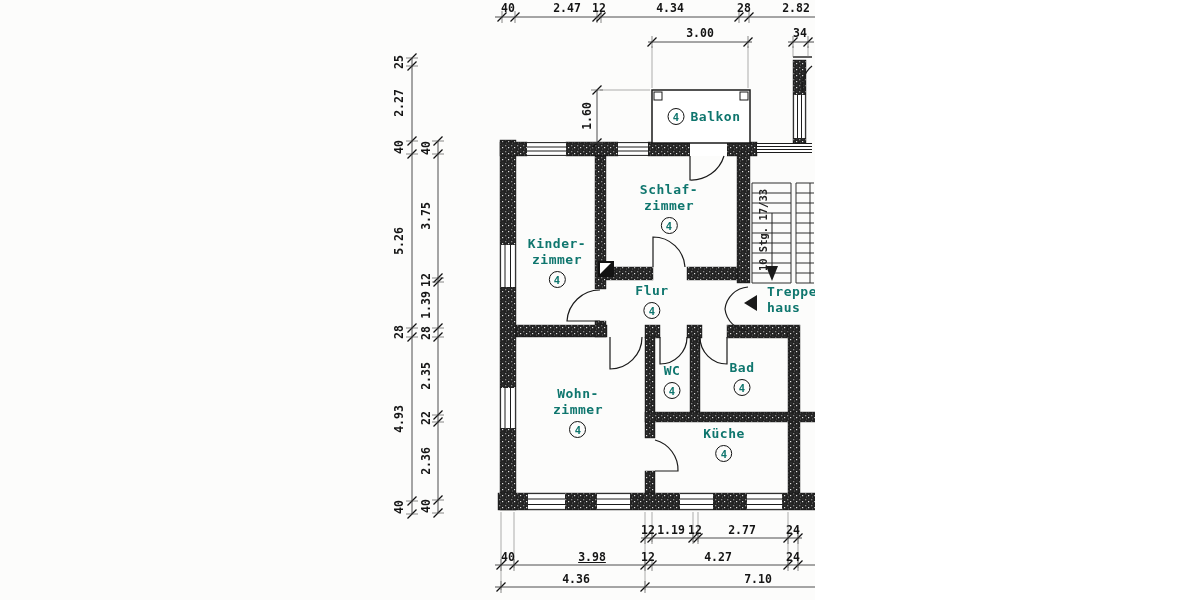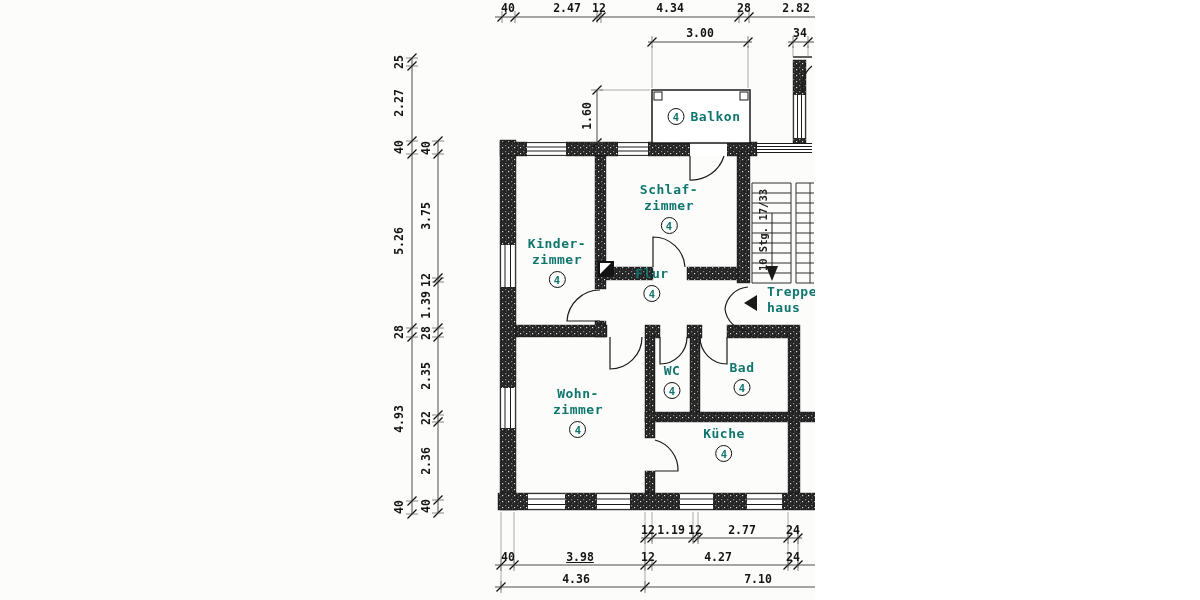--- a/index.html
+++ b/index.html
@@ -260,21 +260,21 @@
   <div>zimmer</div>
   <span class="circ">4</span>
 </div>
 
 <div class="room" style="left:557px;top:236px;">
   <div>Kinder-</div>
   <div>zimmer</div>
   <span class="circ">4</span>
 </div>
 
-<div class="room" style="left:652px;top:266px;">
+<div class="room" style="left:652px;top:283px;">
   <div>Flur</div>
   <span class="circ">4</span>
 </div>
 
 <div class="room leftal" style="left:767px;top:284px;">
   <div>Treppen-</div>
   <div>haus</div>
 </div>
 
 <div class="room" style="left:672px;top:363px;">
@@ -325,21 +325,21 @@
       <span class="dim rot" style="left: 426px; top: 376px;">2.35</span>
       <span class="dim rot" style="left: 426px; top: 418px;">22</span>
       <span class="dim rot" style="left: 426px; top: 461px;">2.36</span>
       <span class="dim rot" style="left: 426px; top: 506px;">40</span>
       <span class="dim" style="left: 648px; top: 530px;">12</span>
       <span class="dim" style="left: 671px; top: 530px;">1.19</span>
       <span class="dim" style="left: 695px; top: 530px;">12</span>
       <span class="dim" style="left: 742px; top: 530px;">2.77</span>
       <span class="dim" style="left: 793px; top: 530px;">24</span>
       <span class="dim" style="left: 508px; top: 557px;">40</span>
-      <span class="dim" style="left: 580px; top: 557px; text-decoration: underline;">3.98</span>
+      <span class="dim" style="left: 592px; top: 557px; text-decoration: underline;">3.98</span>
       <span class="dim" style="left: 648px; top: 557px;">12</span>
       <span class="dim" style="left: 718px; top: 557px;">4.27</span>
       <span class="dim" style="left: 793px; top: 557px;">24</span>
       <span class="dim" style="left: 576px; top: 579px;">4.36</span>
       <span class="dim" style="left: 758px; top: 579px;">7.10</span>
     </div>
 
 <div class="cutoff"></div>
 
 </div>

